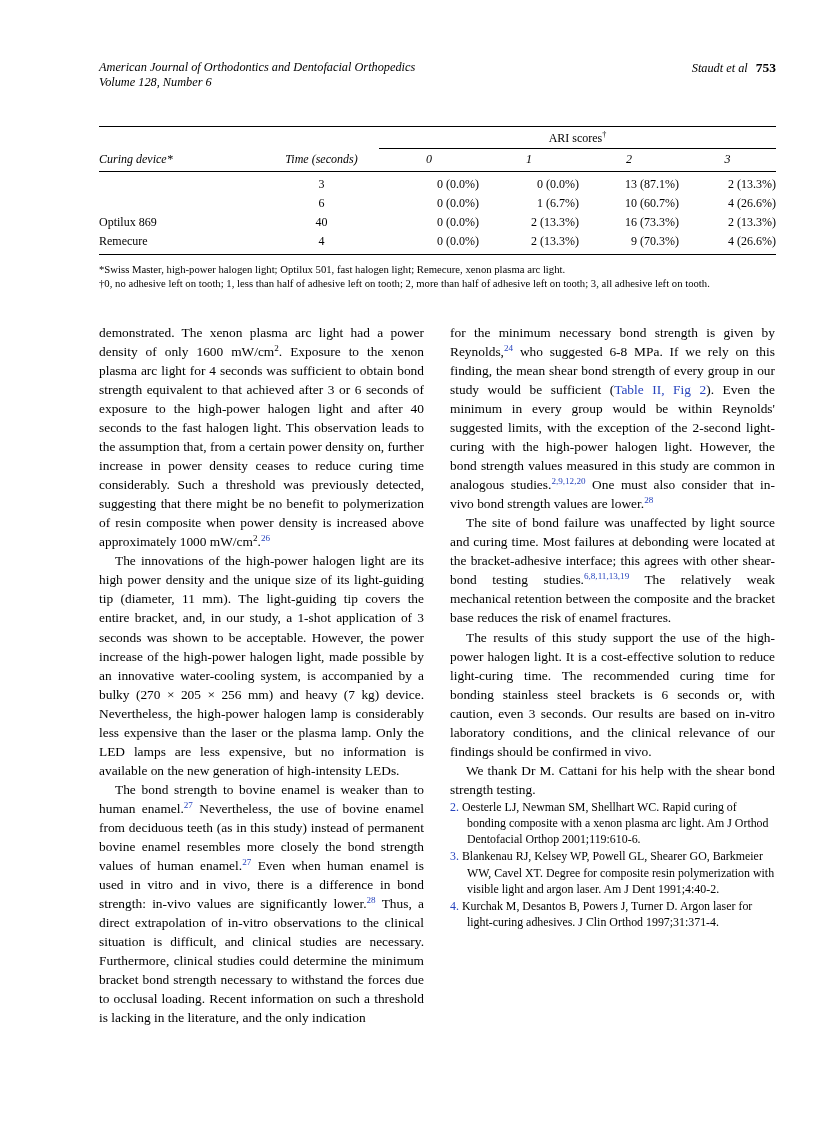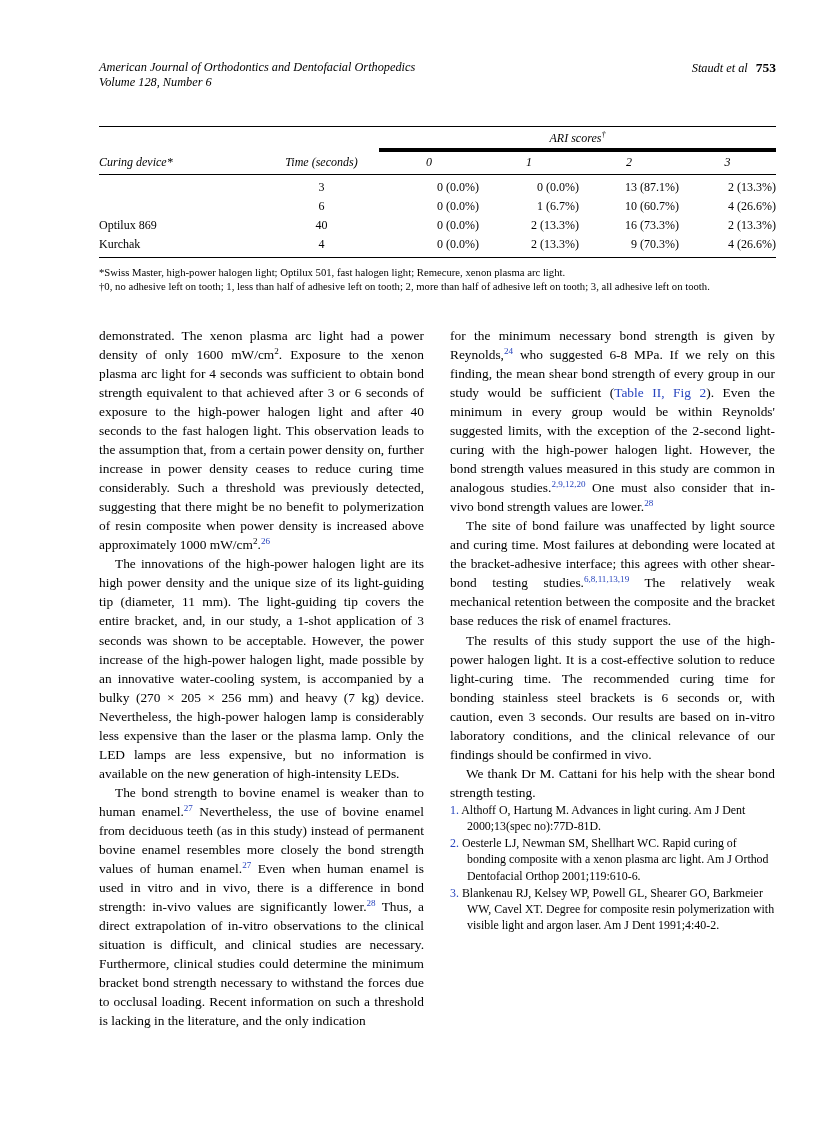--- a/index.html
+++ b/index.html
@@ -22,22 +22,22 @@
 
   
   .table-block { margin-top:36px; }
   .table-caption { font-size:13px; margin-bottom:9px; }
   .tlabel { font-family:"Liberation Sans", sans-serif; font-weight:bold; font-size:12.3px; }
   .ttitle { margin-left:5px; font-size:13.2px; }
 
   table.ari { width:100%; border-collapse:collapse; font-size:12px;
               border-top:1px solid #000; border-bottom:1px solid #000; }
   table.ari th, table.ari td { padding:2px 0; font-weight:normal; vertical-align:bottom; }
-  tr.span-row th.span-head { border-bottom:4px solid #000000; text-align:center;
-                             font-style:italic; padding-top:4px; padding-bottom:2px; }
+  tr.span-row th.span-head { border-bottom:1px solid #000000; text-align:center;
+                             padding-top:4px; padding-bottom:2px; }
   tr.colhead th { font-style:italic; border-bottom:1px solid #000; padding-bottom:4px; padding-top:3px; }
   tr.colhead .c0 { text-align:left; }
   tr.colhead .c1 { text-align:center; }
   tr.colhead .c2, tr.colhead .c3, tr.colhead .c4, tr.colhead .c5 { text-align:center; }
   tbody td.c0 { text-align:left; }
   tbody td.c1 { text-align:center; }
   tbody td.c2, tbody td.c3, tbody td.c4, tbody td.c5 { text-align:right; }
   tbody tr:first-child td { padding-top:5px; }
   tbody tr:last-child td { padding-bottom:5px; }
 
@@ -122,21 +122,21 @@
             </tr>
             <tr>
               <td class="c0">Optilux 869</td>
               <td class="c1">40</td>
               <td class="c2">0 (0.0%)</td>
               <td class="c3">2 (13.3%)</td>
               <td class="c4">16 (73.3%)</td>
               <td class="c5">2 (13.3%)</td>
             </tr>
             <tr>
-              <td class="c0">Kurchak</td>
+              <td class="c0">Remecure</td>
               <td class="c1">4</td>
               <td class="c2">0 (0.0%)</td>
               <td class="c3">2 (13.3%)</td>
               <td class="c4">9 (70.3%)</td>
               <td class="c5">4 (26.6%)</td>
             </tr>
           </tbody>
       </table>
 
       <div class="footnotes">
@@ -149,20 +149,20 @@
       <div class="col">
           <p class="para"><span>demonstrated. The xenon plasma arc light had a power density of only 1600 mW/cm</span><sup>2</sup><span>. Exposure to the xenon plasma arc light for 4 seconds was sufficient to obtain bond strength equivalent to that achieved after 3 or 6 seconds of exposure to the high-power halogen light and after 40 seconds to the fast halogen light. This observation leads to the assumption that, from a certain power density on, further increase in power density ceases to reduce curing time considerably. Such a threshold was previously detected, suggesting that there might be no benefit to polymerization of resin composite when power density is increased above approximately 1000 mW/cm</span><sup>2</sup><span>.</span><sup class="link">26</sup></p>
           <p class="para indent"><span>The innovations of the high-power halogen light are its high power density and the unique size of its light-guiding tip (diameter, 11 mm). The light-guiding tip covers the entire bracket, and, in our study, a 1-shot application of 3 seconds was shown to be acceptable. However, the power increase of the high-power halogen light, made possible by an innovative water-cooling system, is accompanied by a bulky (270 × 205 × 256 mm) and heavy (7 kg) device. Nevertheless, the high-power halogen lamp is considerably less expensive than the laser or the plasma lamp. Only the LED lamps are less expensive, but no information is available on the new generation of high-intensity LEDs.</span></p>
           <p class="para indent"><span>The bond strength to bovine enamel is weaker than to human enamel.</span><sup class="link">27</sup><span> Nevertheless, the use of bovine enamel from deciduous teeth (as in this study) instead of permanent bovine enamel resembles more closely the bond strength values of human enamel.</span><sup class="link">27</sup><span> Even when human enamel is used in vitro and in vivo, there is a difference in bond strength: in-vivo values are significantly lower.</span><sup class="link">28</sup><span> Thus, a direct extrapolation of in-vitro observations to the clinical situation is difficult, and clinical studies are necessary. Furthermore, clinical studies could determine the minimum bracket bond strength necessary to withstand the forces due to occlusal loading. Recent information on such a threshold is lacking in the literature, and the only indication</span></p>
         </div>
       <div class="col">
           <p class="para"><span>for the minimum necessary bond strength is given by Reynolds,</span><sup class="link">24</sup><span> who suggested 6-8 MPa. If we rely on this finding, the mean shear bond strength of every group in our study would be sufficient (</span><span class="link">Table II, Fig 2</span><span>). Even the minimum in every group would be within Reynolds' suggested limits, with the exception of the 2-second light-curing with the high-power halogen light. However, the bond strength values measured in this study are common in analogous studies.</span><sup class="link">2,9,12,20</sup><span> One must also consider that in-vivo bond strength values are lower.</span><sup class="link">28</sup></p>
           <p class="para indent"><span>The site of bond failure was unaffected by light source and curing time. Most failures at debonding were located at the bracket-adhesive interface; this agrees with other shear-bond testing studies.</span><sup class="link">6,8,11,13,19</sup><span> The relatively weak mechanical retention between the composite and the bracket base reduces the risk of enamel fractures.</span></p>
           <p class="para indent"><span>The results of this study support the use of the high-power halogen light. It is a cost-effective solution to reduce light-curing time. The recommended curing time for bonding stainless steel brackets is 6 seconds or, with caution, even 3 seconds. Our results are based on in-vitro laboratory conditions, and the clinical relevance of our findings should be confirmed in vivo.</span></p>
           <p class="para indent"><span>We thank Dr M. Cattani for his help with the shear bond strength testing.</span></p>
-          <div class="ref-item"><span class="ref-num link">1.</span><span> Althoff O, Hartung M. Advances in light curing. Am J Dent 2000;13(spec no):77D-81D.</span></div>
           <div class="ref-item"><span class="ref-num link">2.</span><span> Oesterle LJ, Newman SM, Shellhart WC. Rapid curing of bonding composite with a xenon plasma arc light. Am J Orthod Dentofacial Orthop 2001;119:610-6.</span></div>
           <div class="ref-item"><span class="ref-num link">3.</span><span> Blankenau RJ, Kelsey WP, Powell GL, Shearer GO, Barkmeier WW, Cavel XT. Degree for composite resin polymerization with visible light and argon laser. Am J Dent 1991;4:40-2.</span></div>
+          <div class="ref-item"><span class="ref-num link">4.</span><span> Kurchak M, Desantos B, Powers J, Turner D. Argon laser for light-curing adhesives. J Clin Orthod 1997;31:371-4.</span></div>
         </div>
     </div>
 
   </div>
 </div>
 
 </body></html>

